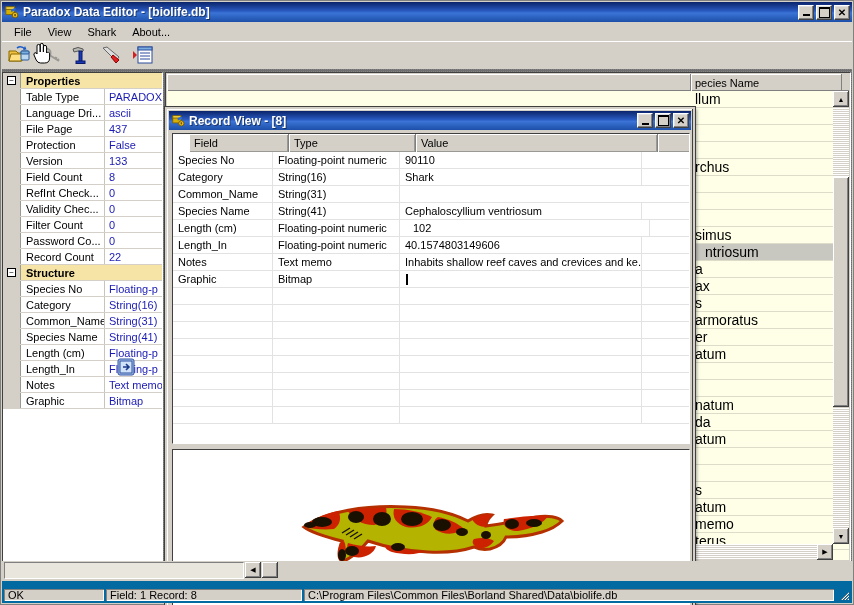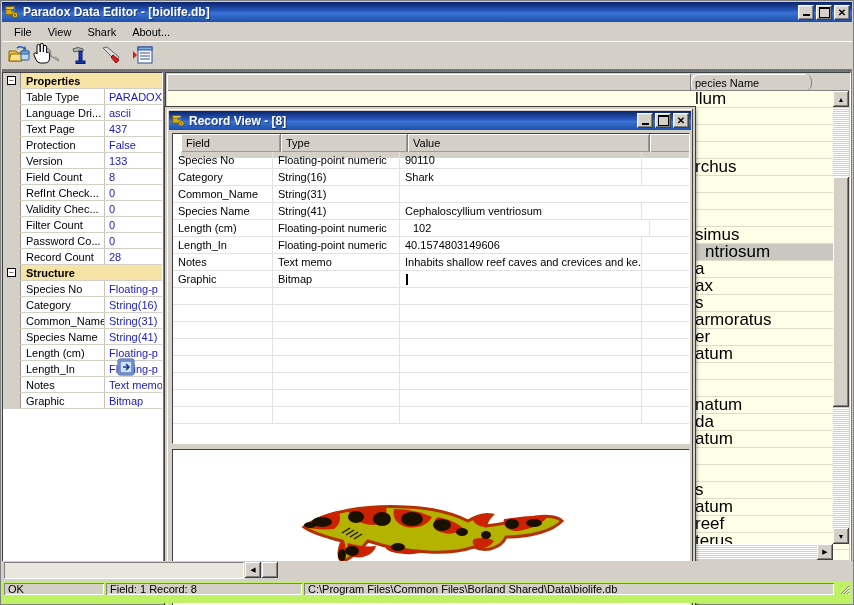--- a/index.html
+++ b/index.html
@@ -106,21 +106,21 @@
   .bg-hdr { position:absolute; left:0; top:0; right:0; height:17px;
             background:#d4d0c8; border-bottom:1px solid #808080; }
   .bg-hdr-cell { position:absolute; top:0; height:17px;
             border-right:1px solid #808080;
             box-shadow: inset 1px 1px 0 #fff;
             display:flex; align-items:center; padding-left:4px; font-size:11px;
             color:#000; white-space:nowrap; overflow:hidden; }
   .bg-row { position:absolute; left:0; right:0; height:17px;
             border-bottom:1px solid #dcdcc8; display:flex; align-items:center; }
   .bg-row .cellname { position:absolute; left:0; padding-left:4px;
-            white-space:nowrap; overflow:hidden; font-size:17px; color:#000; }
+            white-space:nowrap; overflow:hidden; font-size:14px; color:#000; }
   .bg-row.sel { background:#c8c8c0; }
 
   
   .vsb { position:absolute; right:0; top:17px; width:16px; bottom:16px;
          background:#e8e4dc;
          background-image:
           repeating-linear-gradient(0deg,#d4d0c8 0 1px,#fff 1px 2px),
           repeating-linear-gradient(90deg,#d4d0c8 0 1px,#fff 1px 2px);
        }
   .sbbtn { width:16px; height:16px; background:#d4d0c8;
@@ -143,21 +143,21 @@
 
   
   #bottomStrip { position:absolute; left:1px; top:560px; width:850px; height:21px;
                  background:#d4d0c8; }
   #bottomBox { position:absolute; left:2px; top:1px; width:240px; height:17px;
                background:#e9e6de; border:1px solid #808080;
                border-right-color:#fff; border-bottom-color:#fff; }
 
   
   #statusbar { position:absolute; left:1px; bottom:1px; width:850px; height:22px;
-               background:#bef264; display:flex; align-items:flex-start; padding:2px; gap:2px; }
+               background:#0369a1; display:flex; align-items:flex-end; padding:2px; gap:2px; }
   .sbpanel { background:#d4d0c8;
              box-shadow: inset 1px 1px 0 #808080, inset -1px -1px 0 #fff;
              display:flex; align-items:center; padding-left:4px;
              font-size:11px; color:#000; white-space:nowrap; overflow:hidden; }
   .grip { width:14px; display:flex; align-items:flex-end; justify-content:flex-end; }
 
   
   #dlg { position:absolute; left:163px; top:38px; width:530px; height:529px;
          background:#d4d0c8;
          border:2px solid #d4d0c8;
@@ -169,21 +169,21 @@
       background:linear-gradient(180deg,#0a246a 0%,#2a5ac0 45%,#3b74d6 55%,#1c4fa8 100%);
       display:flex; align-items:center; padding:0 2px 0 3px; }
   #dlgTitle .dt {
       color:#fff; font-weight:bold; font-size:12px; margin-left:4px;
       text-shadow:1px 1px 0 rgba(0,0,0,.45); white-space:nowrap; }
 
   #dlgTable { position:absolute; left:5px; top:24px; width:518px; height:311px;
       background:#fff; border:1px solid #808080;
       border-top-color:#404040; border-left-color:#404040;
       border-right-color:#fff; border-bottom-color:#fff; overflow:hidden; }
-  .dt-hdr { position:absolute; left:8px; top:0; right:0; height:24px;
+  .dt-hdr { position:absolute; left:16px; top:0; right:0; height:16px;
       background:#d4d0c8; }
   .dt-hcell { position:absolute; top:0; height:18px; background:#d4d0c8;
       box-shadow: inset 1px 1px 0 #fff, inset -1px -1px 0 #9a9a94;
       border-right:1px solid #808080;
       display:flex; align-items:center; padding-left:5px;
       font-size:11px; color:#000; }
   .dt-row { position:absolute; left:0; right:0; height:17px;
       border-bottom:1px solid #e2e2e2; }
   .dt-cell { position:absolute; top:0; height:16px; display:flex; align-items:center;
       padding-left:5px; font-size:11px; color:#000; white-space:nowrap;
@@ -292,21 +292,21 @@
             <div class="insp-name">Table Type</div>
             <div class="insp-val">PARADOX</div>
           </div>
           <div class="insp-row">
             <div class="insp-gutter"></div>
             <div class="insp-name">Language Dri...</div>
             <div class="insp-val">ascii</div>
           </div>
           <div class="insp-row">
             <div class="insp-gutter"></div>
-            <div class="insp-name">Text Page</div>
+            <div class="insp-name">File Page</div>
             <div class="insp-val">437</div>
           </div>
           <div class="insp-row">
             <div class="insp-gutter"></div>
             <div class="insp-name">Protection</div>
             <div class="insp-val">False</div>
           </div>
           <div class="insp-row">
             <div class="insp-gutter"></div>
             <div class="insp-name">Version</div>
@@ -333,21 +333,21 @@
             <div class="insp-val">0</div>
           </div>
           <div class="insp-row">
             <div class="insp-gutter"></div>
             <div class="insp-name">Password Co...</div>
             <div class="insp-val">0</div>
           </div>
           <div class="insp-row">
             <div class="insp-gutter"></div>
             <div class="insp-name">Record Count</div>
-            <div class="insp-val">28</div>
+            <div class="insp-val">22</div>
           </div>
           <div class="insp-row">
             <div class="insp-cat-gutter">
               <span class="expander">−</span>
             </div>
             <div class="insp-cat">Structure</div>
           </div>
           <div class="insp-row">
             <div class="insp-gutter"></div>
             <div class="insp-name">Species No</div>
@@ -388,21 +388,21 @@
             <div class="insp-name">Graphic</div>
             <div class="insp-val">Bitmap</div>
           </div>
         </div>
     </div>
 
     <div id="bgGrid">
       <div id="bgGridInner">
         <div class="bg-hdr">
           <div class="bg-hdr-cell" style="left:0; width:524px;"></div>
-          <div class="bg-hdr-cell" style="left:524px; width:121px;border-radius:7px;">pecies Name</div>
+          <div class="bg-hdr-cell" style="left:524px; width:151px;">pecies Name</div>
         </div>
         <div id="bgRows">
             <div class="bg-row" style="top: 17px;">
               <span class="cellname" style="left:524px;width:140px;">llum</span>
             </div>
             <div class="bg-row" style="top: 34px;">
               <span class="cellname" style="left:524px;width:140px;"></span>
             </div>
             <div class="bg-row" style="top: 51px;">
               <span class="cellname" style="left:524px;width:140px;"></span>
@@ -467,21 +467,21 @@
             <div class="bg-row" style="top: 391px;">
               <span class="cellname" style="left:524px;width:140px;"></span>
             </div>
             <div class="bg-row" style="top: 408px;">
               <span class="cellname" style="left:524px;width:140px;">s</span>
             </div>
             <div class="bg-row" style="top: 425px;">
               <span class="cellname" style="left:524px;width:140px;">atum</span>
             </div>
             <div class="bg-row" style="top: 442px;">
-              <span class="cellname" style="left:524px;width:140px;">reef</span>
+              <span class="cellname" style="left:524px;width:140px;">memo</span>
             </div>
             <div class="bg-row" style="top: 459px;">
               <span class="cellname" style="left:524px;width:140px;">terus</span>
             </div>
             <div class="bg-row" style="top: 476px;">
               <span class="cellname" style="left:524px;width:140px;"></span>
             </div>
           </div>
 
         <div class="vsb">

